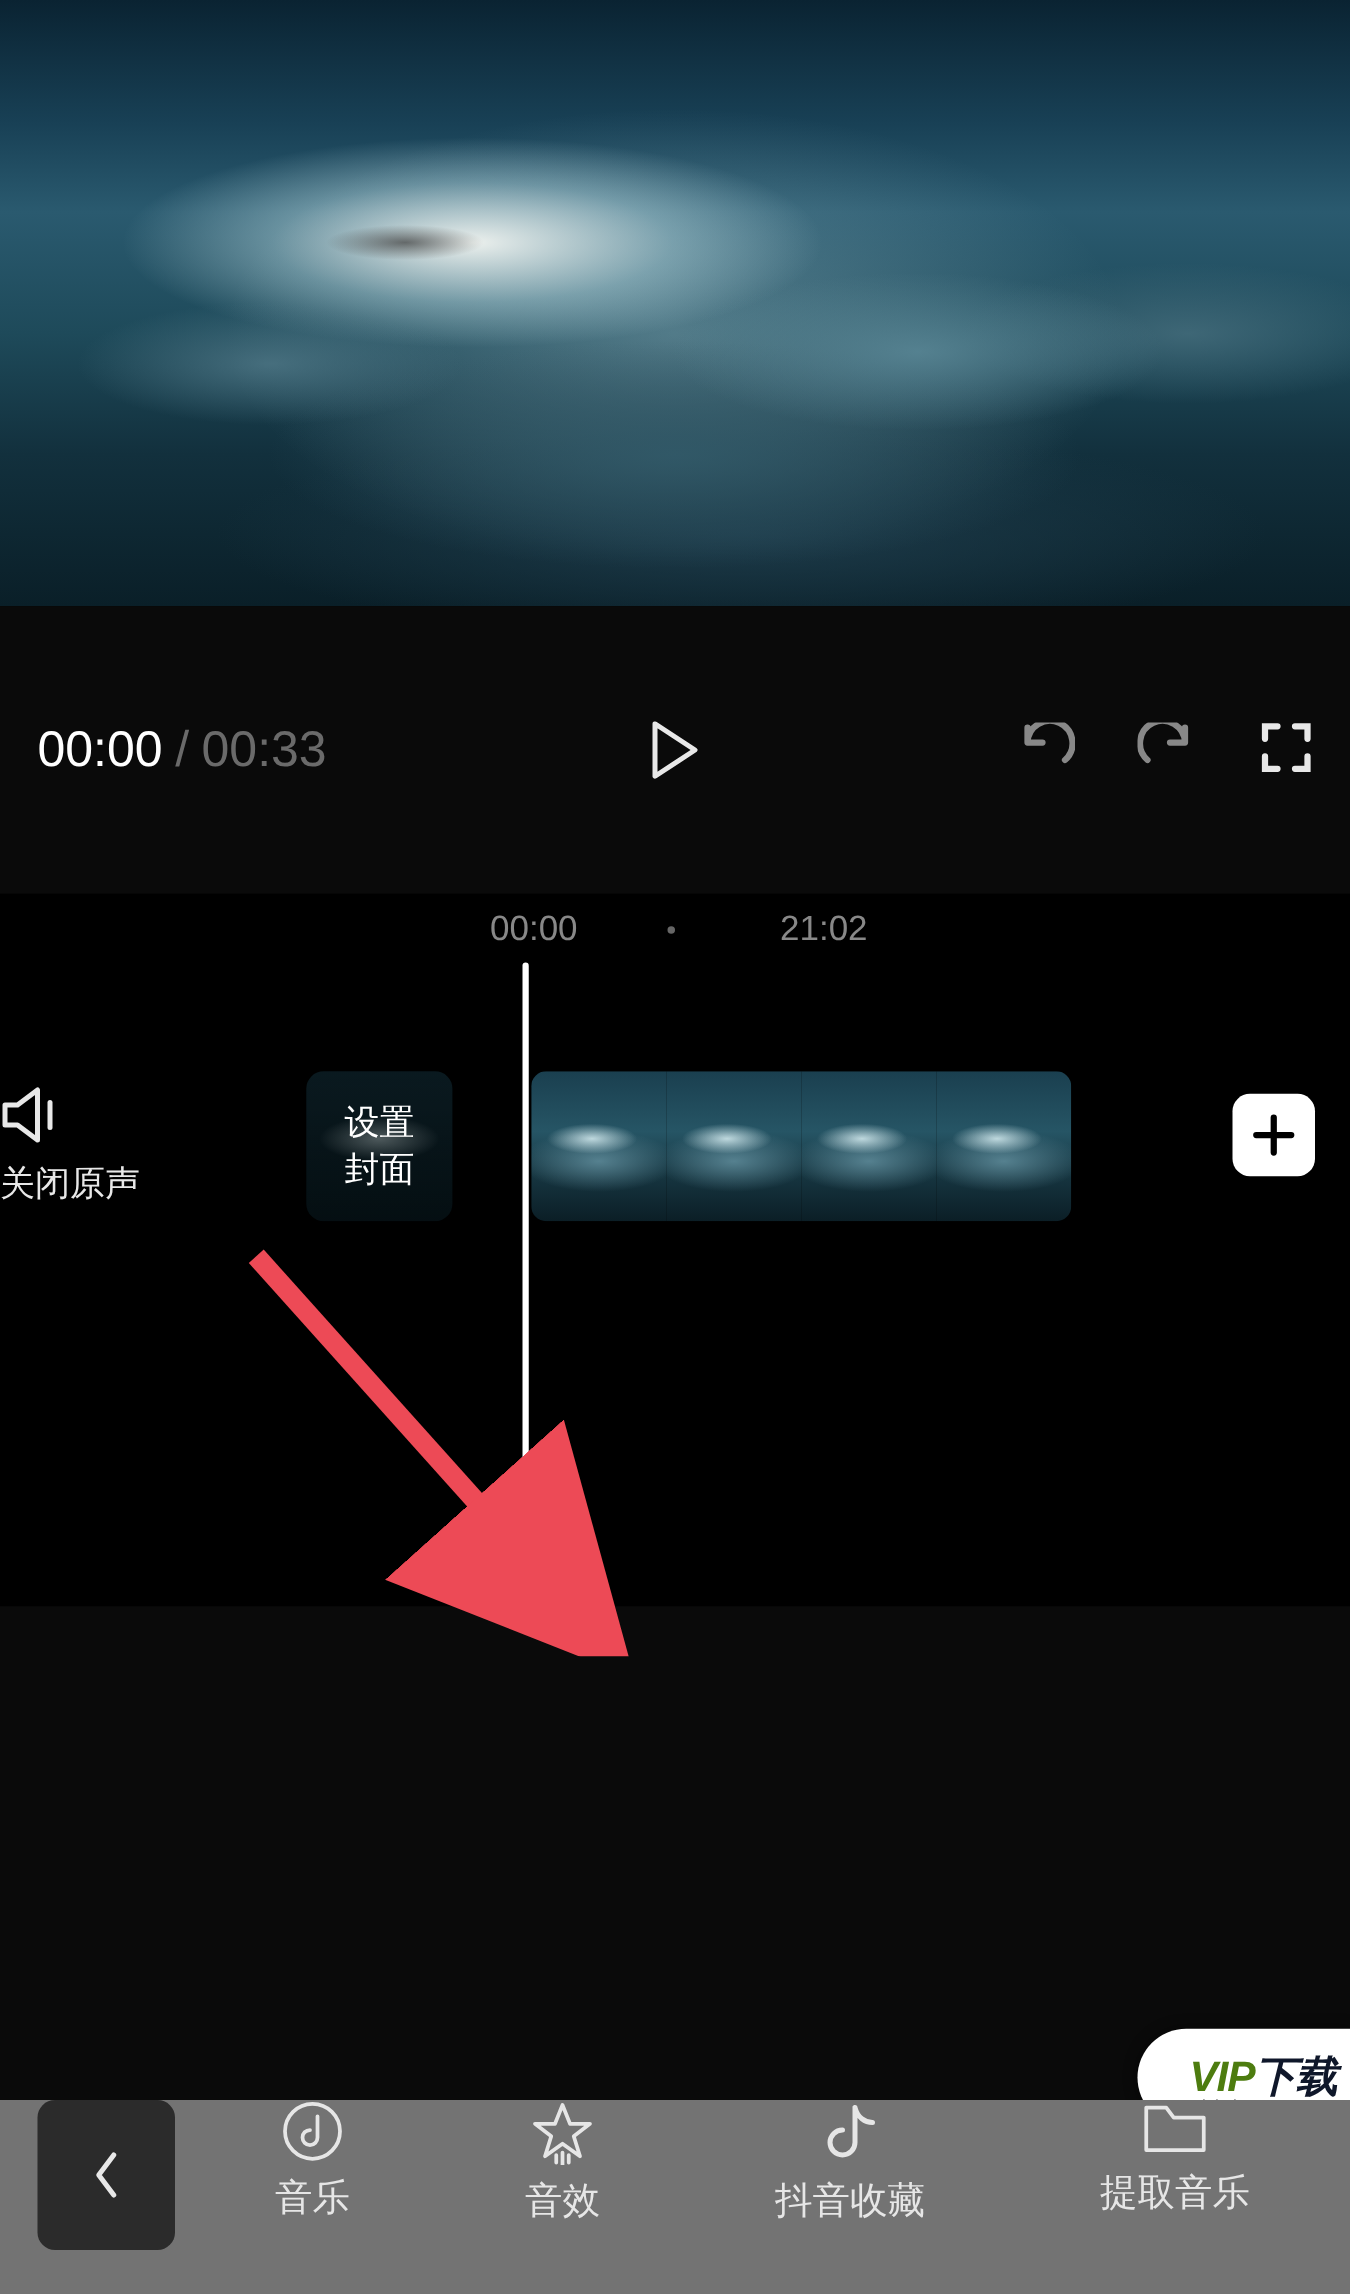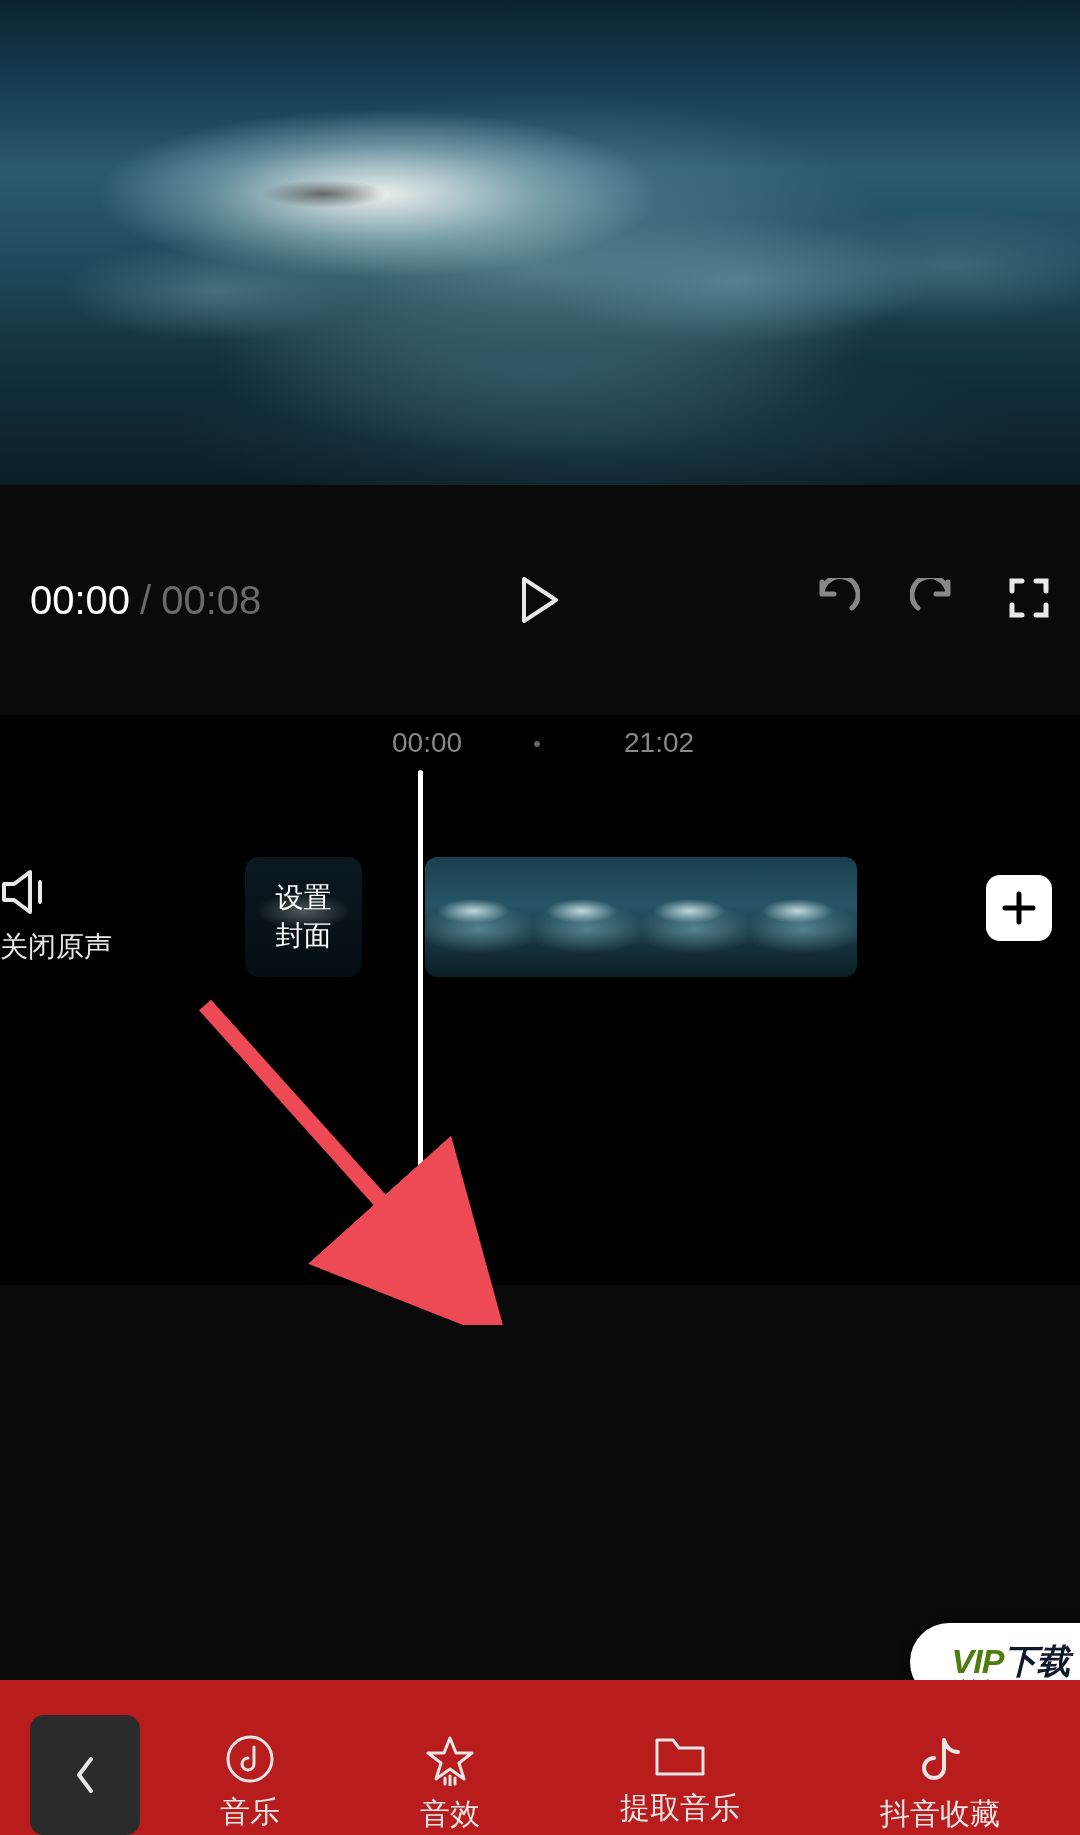--- a/index.html
+++ b/index.html
@@ -111,22 +111,22 @@
     color:#000;
   }
   
   .arrow-annot {
     position:absolute; left:195px; top:995px;
     pointer-events:none;
   }
   
   .bottom {
     position:absolute; left:0; right:0; bottom:0;
-    height:155px; background:#b91c1c;
-    display:flex; align-items:flex-end;
+    height:155px; background:#737373;
+    display:flex; align-items:flex-start;
   }
   .back-chip {
     width:110px; height:120px; margin-left:30px;
     background:#2b2b2b; border-radius:14px;
     display:flex; align-items:center; justify-content:center;
   }
   .tabs { flex:1; display:flex; justify-content:space-around; padding:0 10px; }
   .tab {
     display:flex; flex-direction:column; align-items:center; gap:8px;
     color:#e6e6e6; font-size:30px;
@@ -148,21 +148,21 @@
 <body>
 
 <div class="preview">
   <div class="cloud-scene"></div>
 </div>
 
 <div class="controls" style="position:relative;">
   <div class="time-group">
     <span class="time-current">00:00</span>
     <span class="time-sep">/</span>
-    <span class="time-total">00:08</span>
+    <span class="time-total">00:33</span>
   </div>
   <div class="play-btn">
     <svg width="40" height="46" viewBox="0 0 40 46">
         <path d="M4 2 L36 23 L4 44 Z" fill="none" stroke="#e8e8e8" stroke-width="4" stroke-linejoin="round"></path>
       </svg>
   </div>
   <div class="ctrl-right">
     <span class="icn">
       <svg width="48" height="40" viewBox="0 0 48 40">
           <path d="M40 30 A18 18 0 1 0 10 16 M10 16 L10 4 M10 16 L22 16" fill="none" stroke="#888" stroke-width="5" stroke-linecap="round"></path>
@@ -248,25 +248,25 @@
       <span>音乐</span>
     </div>
     <div class="tab">
       <svg width="54" height="52" viewBox="0 0 54 52">
           <path d="M27 4 L33 19 L49 19 L36 29 L41 45 L27 35 L13 45 L18 29 L5 19 L21 19 Z" fill="none" stroke="#e6e6e6" stroke-width="3" stroke-linejoin="round"></path>
           <path d="M22 44 V50 M27 42 V52 M32 44 V50" stroke="#e6e6e6" stroke-width="3" stroke-linecap="round"></path>
         </svg>
       <span>音效</span>
     </div>
     <div class="tab">
+      <svg width="48" height="52" viewBox="0 0 48 52">
+          <path d="M28 6 V34 A10 10 0 1 1 18 24 M28 6 C30 14 36 18 42 18" fill="none" stroke="#e6e6e6" stroke-width="4" stroke-linecap="round"></path>
+        </svg>
+      <span>抖音收藏</span>
+    </div>
+    <div class="tab">
       <svg width="54" height="46" viewBox="0 0 54 46">
           <path d="M4 10 V40 H50 V14 H26 L20 6 H4 Z" fill="none" stroke="#e6e6e6" stroke-width="3" stroke-linejoin="round"></path>
         </svg>
       <span>提取音乐</span>
     </div>
-    <div class="tab">
-      <svg width="48" height="52" viewBox="0 0 48 52">
-          <path d="M28 6 V34 A10 10 0 1 1 18 24 M28 6 C30 14 36 18 42 18" fill="none" stroke="#e6e6e6" stroke-width="4" stroke-linecap="round"></path>
-        </svg>
-      <span>抖音收藏</span>
-    </div>
   </div>
 </div>
 
 </body></html>

